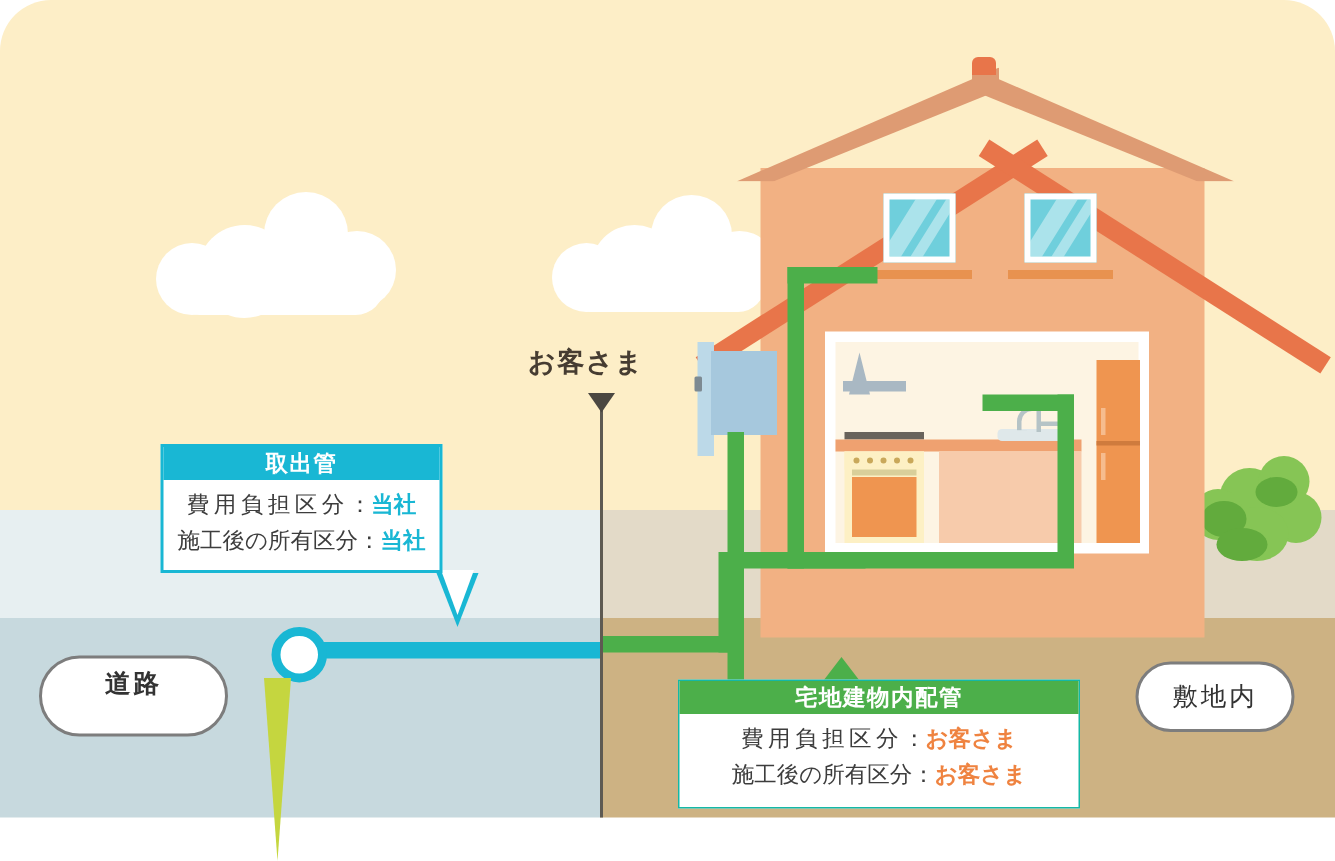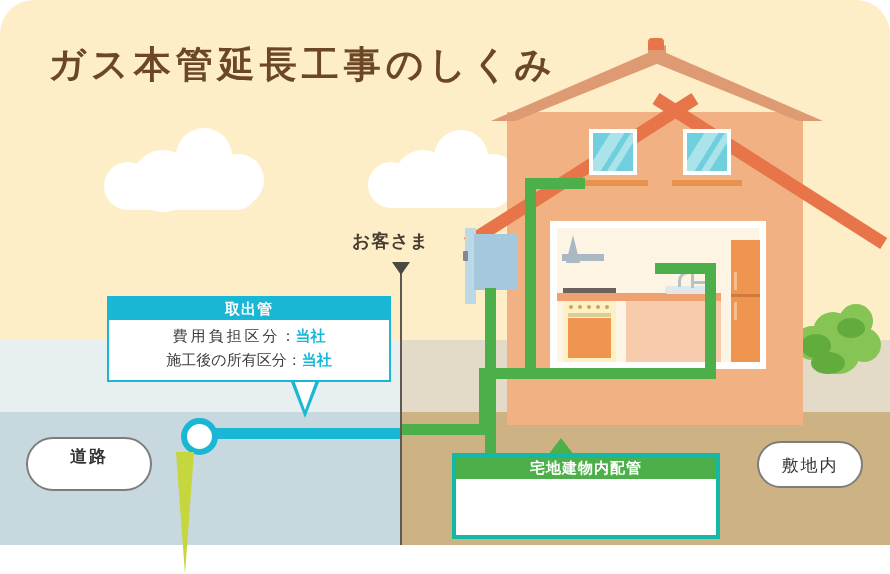--- a/index.html
+++ b/index.html
@@ -357,21 +357,21 @@
     line-height: 24px;
     color: #3d3d3d;
     white-space: nowrap;
     text-align: center;
   }
   .callout-row .lbl { letter-spacing: 3px; }
   .callout-row .lbl2 { letter-spacing: 0px; }
 
   .callout-blue {
     left: 107px; top: 296px;
-    width: 284px; height: 86px;
+    width: 188px; height: 86px;
     border: 2px solid #19b7d4;
   }
   .callout-blue .callout-head { background: #19b7d4; }
   .callout-blue .val { color: #19b7d4; font-weight: bold; margin-top: 39px; }
   .tail-blue-outer {
     position: absolute;
     left: 291px; top: 382px;
     width: 0; height: 0;
     border-left: 14px solid transparent;
     border-right: 14px solid transparent;
@@ -382,21 +382,21 @@
     left: 294px; top: 380px;
     width: 0; height: 0;
     border-left: 11px solid transparent;
     border-right: 11px solid transparent;
     border-top: 30px solid #ffffff;
   }
 
   .callout-green {
     left: 452px; top: 453px;
     width: 268px; height: 86px;
-    border: 4px solid #14b8a6;
+    border: 1px solid #14b8a6;
   }
   .callout-green .callout-head { background: #4caf4a; }
   .callout-green .val { color: #ef8340; font-weight: bold; }
   .tail-green-outer {
     position: absolute;
     left: 548px; top: 438px;
     width: 0; height: 0;
     border-left: 13px solid transparent;
     border-right: 13px solid transparent;
     border-bottom: 17px solid #4caf4a;
@@ -539,39 +539,46 @@
   <div class="pipe-blue" style="left:198px; top:428px; width:204px; height:11px;"></div>
 
   <div class="node-circle"></div>
 
   <div class="beam"></div>
 
   <div class="boundary-line"></div>
   <div class="boundary-tri"></div>
   <div class="boundary-label">お客さま</div>
 
-  <div class="title">ガス本管延長工事のしくみ</div>
 
   <div class="tail-blue-outer"></div>
   <div class="tail-blue-inner"></div>
   <div class="callout callout-blue">
     <div class="callout-head">取出管</div>
     <div class="callout-rows">
       <div class="callout-row">
         <span class="lbl">費用負担区分</span><span>：</span><span class="val">当社</span>
       </div>
       <div class="callout-row">
         <span class="lbl2">施工後の所有区分</span><span>：</span><span class="val">当社</span>
       </div>
     </div>
   </div>
 
   <div class="tail-green-outer"></div>
   <div class="callout callout-green">
     <div class="callout-head">宅地建物内配管</div>
+    <div class="callout-rows">
+      <div class="callout-row">
+        <span class="lbl">費用負担区分</span><span>：</span><span class="val">お客さま</span>
+      </div>
+      <div class="callout-row">
+        <span class="lbl2">施工後の所有区分</span><span>：</span><span class="val">お客さま</span>
+      </div>
+    </div>
   </div>
 
   <div class="pill pill-road">
     <div class="l1">道路</div>
   </div>
 
   <div class="pill pill-site">
     <div class="l1">敷地内</div>
   </div>
 

